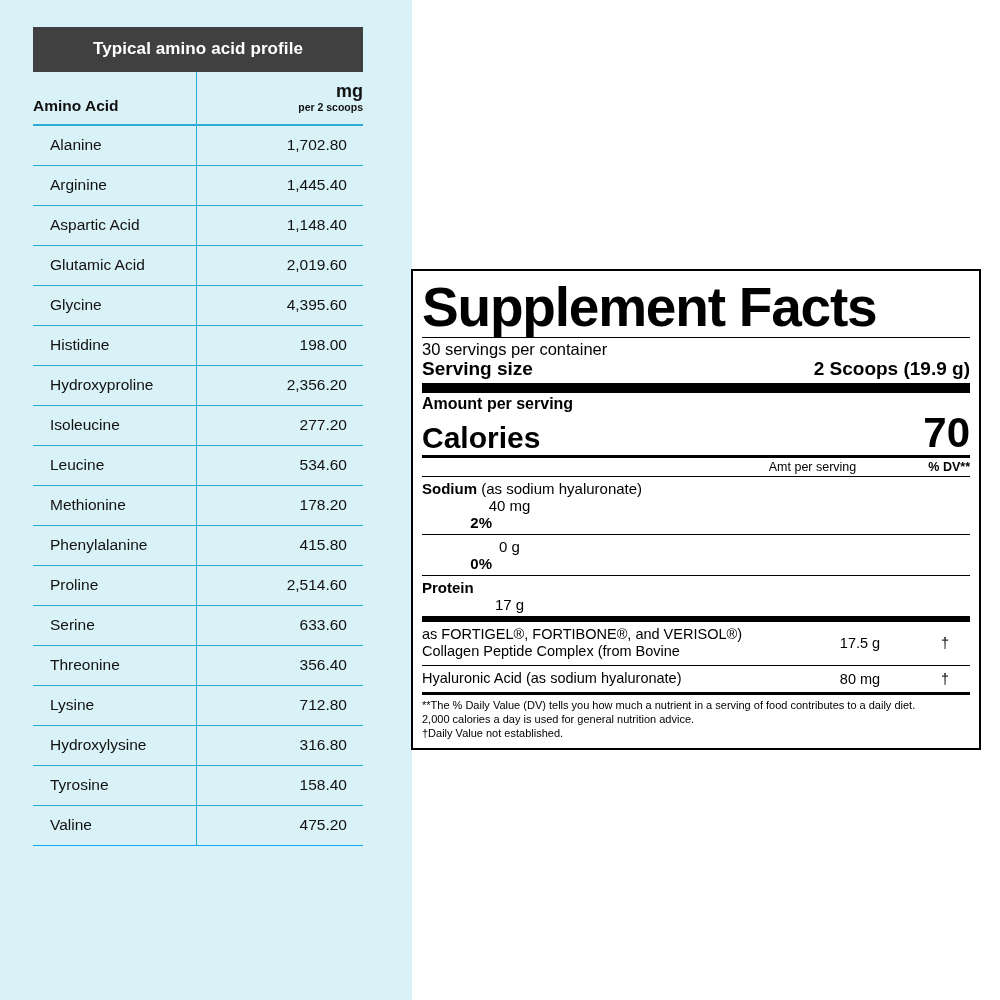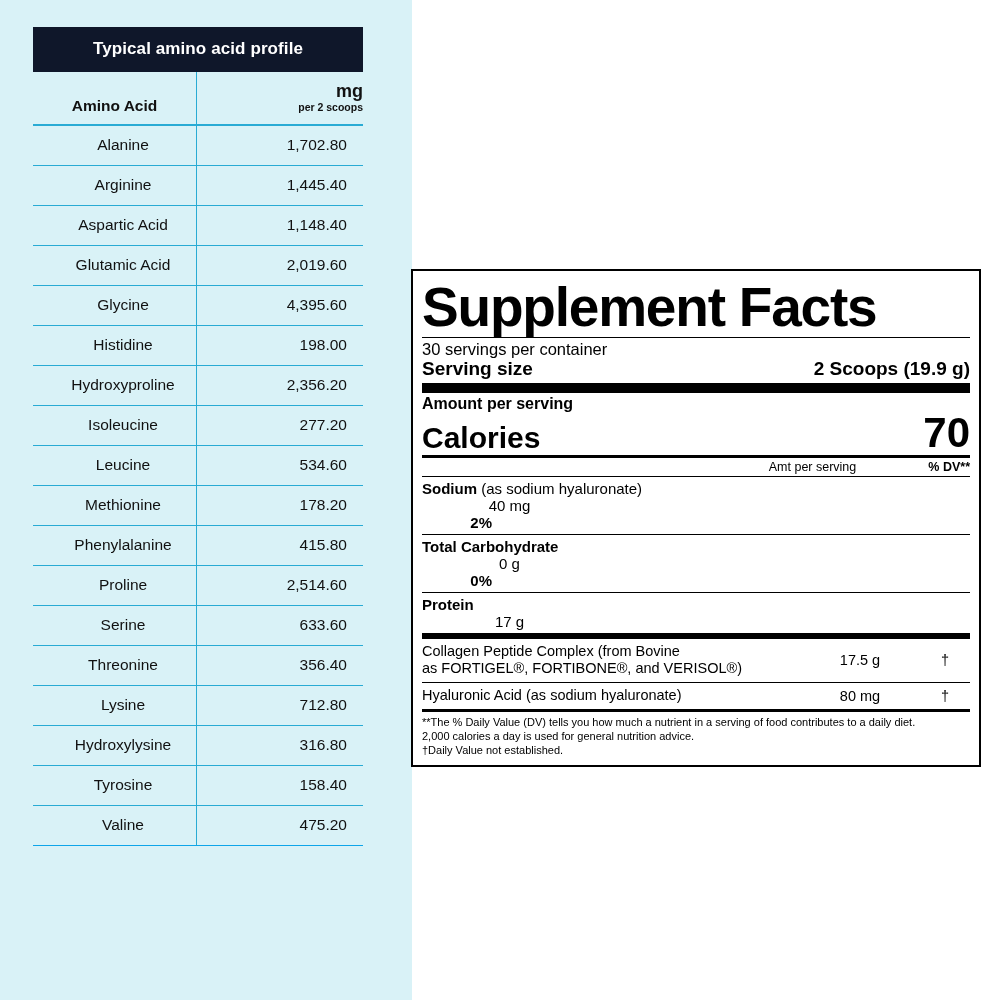--- a/index.html
+++ b/index.html
@@ -26,21 +26,21 @@
   }
 
   #amino-table {
     position: absolute;
     left: 33px;
     top: 27px;
     width: 330px;
   }
 
   .amino-header {
-    background: #0f172a;
+    background: #404040;
     color: #ffffff;
     text-align: center;
     font-weight: bold;
     font-size: 17px;
     padding: 12px 0 13px 0;
     letter-spacing: 0.1px;
   }
 
   .amino-grid {
     width: 100%;
@@ -58,21 +58,20 @@
     border-bottom: 1px solid #29abd4;
     padding: 10px 0 11px 0;
     font-size: 15.5px;
     color: #111111;
   }
 
   .amino-grid td.name {
     padding-left: 17px;
     width: 163px;
     border-right: 1px solid #29abd4;
-    text-align: center;
   }
 
   .amino-grid td.value {
     text-align: right;
     padding-right: 16px;
   }
 
   td.colname {
     font-weight: bold;
     font-size: 15.5px;
@@ -367,36 +366,35 @@
       <span class="dv">% DV**</span>
     </div>
 
     <div id="nutrient-rows">
         <div class="nutrient-row">
           <div class="nm"><b>Sodium</b><span> (as sodium hyaluronate)</span></div>
           <div class="amt">40 mg</div>
           <div class="dv">2%</div>
         </div>
         <div class="nutrient-row">
-          <div class="nm"><b>Total Carbohydrate</b><span></span></div>
           <div class="amt">0 g</div>
           <div class="dv">0%</div>
         </div>
         <div class="nutrient-row">
           <div class="nm"><b>Protein</b><span></span></div>
           <div class="amt">17 g</div>
           <div class="dv"></div>
         </div>
       </div>
 
     <div id="blend-rows">
         <div class="blend-row topbar">
           <div class="nm">
+            <div>as FORTIGEL®, FORTIBONE®, and VERISOL®)</div>
             <div>Collagen Peptide Complex (from Bovine</div>
-            <div>as FORTIGEL®, FORTIBONE®, and VERISOL®)</div>
           </div>
           <div class="amt">17.5 g</div>
           <div class="dg">†</div>
         </div>
         <div class="blend-row divider">
           <div class="nm">
             <div>Hyaluronic Acid (as sodium hyaluronate)</div>
           </div>
           <div class="amt">80 mg</div>
           <div class="dg">†</div>

